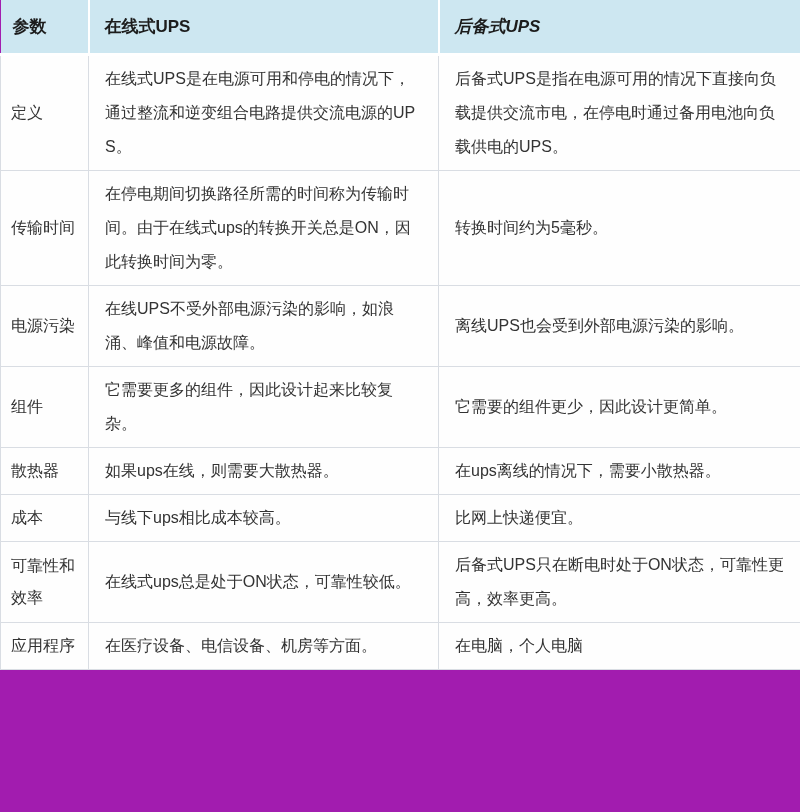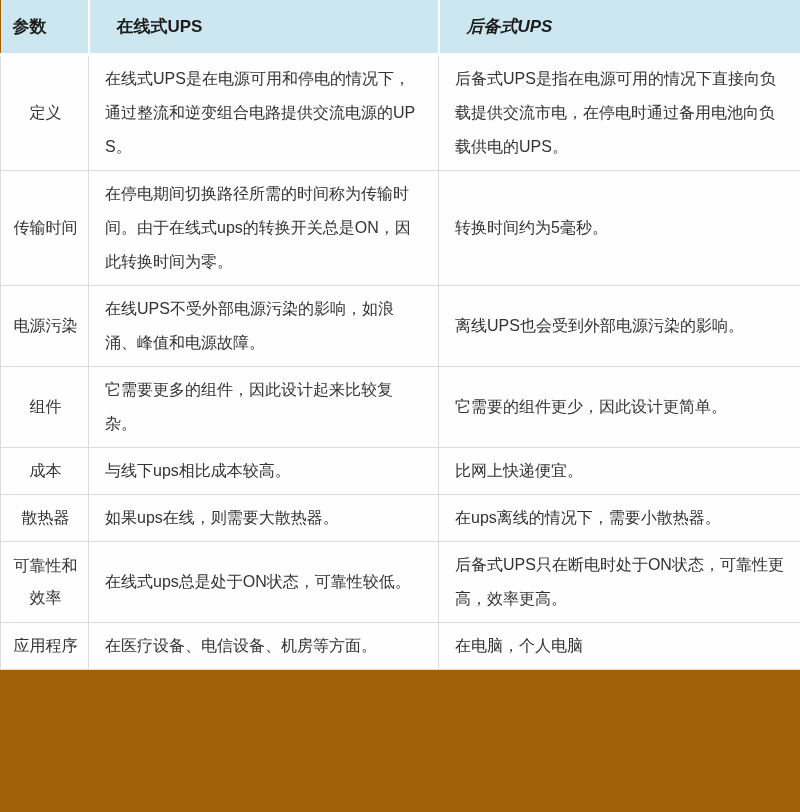--- a/index.html
+++ b/index.html
@@ -5,21 +5,21 @@
   html, body {
     margin: 0;
     padding: 0;
     background: #ffffff;
     font-family: "Liberation Sans", "DejaVu Sans", sans-serif;
   }
   .page {
     width: 800px;
     height: 812px;
     overflow: hidden;
-    background: #a16207;
+    background: #a21caf;
   }
   table.ups-table {
     width: 800px;
     table-layout: fixed;
     border-collapse: collapse;
     border-spacing: 0;
   }
   col.c-param  { width: 88px;  }
   col.c-online { width: 350px; }
   col.c-backup { width: 362px; }
@@ -30,36 +30,35 @@
     font-size: 17px;
     font-weight: bold;
     text-align: left;
     vertical-align: middle;
     padding: 15px 10px 15px 12px;
     border: none;
     border-right: 2px solid #ffffff;
     border-bottom: 3px solid #ffffff;
   }
   thead th:last-child { border-right: none; font-style: italic; }
-  thead th.h-online, thead th.h-backup { padding-left: 27px; }
+  thead th.h-online, thead th.h-backup { padding-left: 15px; }
 
   tbody td {
     border: 1px solid #d9dde3;
     color: #333333;
     font-size: 16px;
     line-height: 34px;
     vertical-align: middle;
     padding: 6px 14px 6px 16px;
     word-break: break-all;
     background: #fefefe;
   }
   tbody td.param-cell {
     padding: 6px 8px 6px 10px;
     line-height: 32px;
-    text-align: center;
   }
 </style>
 </head>
 <body>
 
 <div class="page">
   <table class="ups-table">
     <colgroup>
       <col class="c-param">
       <col class="c-online">
@@ -87,28 +86,28 @@
         <td class="param-cell">电源污染</td>
         <td>在线UPS不受外部电源污染的影响，如浪涌、峰值和电源故障。</td>
         <td>离线UPS也会受到外部电源污染的影响。</td>
       </tr>
       <tr>
         <td class="param-cell">组件</td>
         <td>它需要更多的组件，因此设计起来比较复杂。</td>
         <td>它需要的组件更少，因此设计更简单。</td>
       </tr>
       <tr>
+        <td class="param-cell">散热器</td>
+        <td>如果ups在线，则需要大散热器。</td>
+        <td>在ups离线的情况下，需要小散热器。</td>
+      </tr>
+      <tr>
         <td class="param-cell">成本</td>
         <td>与线下ups相比成本较高。</td>
         <td>比网上快递便宜。</td>
-      </tr>
-      <tr>
-        <td class="param-cell">散热器</td>
-        <td>如果ups在线，则需要大散热器。</td>
-        <td>在ups离线的情况下，需要小散热器。</td>
       </tr>
       <tr>
         <td class="param-cell">可靠性和效率</td>
         <td>在线式ups总是处于ON状态，可靠性较低。</td>
         <td>后备式UPS只在断电时处于ON状态，可靠性更高，效率更高。</td>
       </tr>
       <tr>
         <td class="param-cell">应用程序</td>
         <td>在医疗设备、电信设备、机房等方面。</td>
         <td>在电脑，个人电脑</td>

